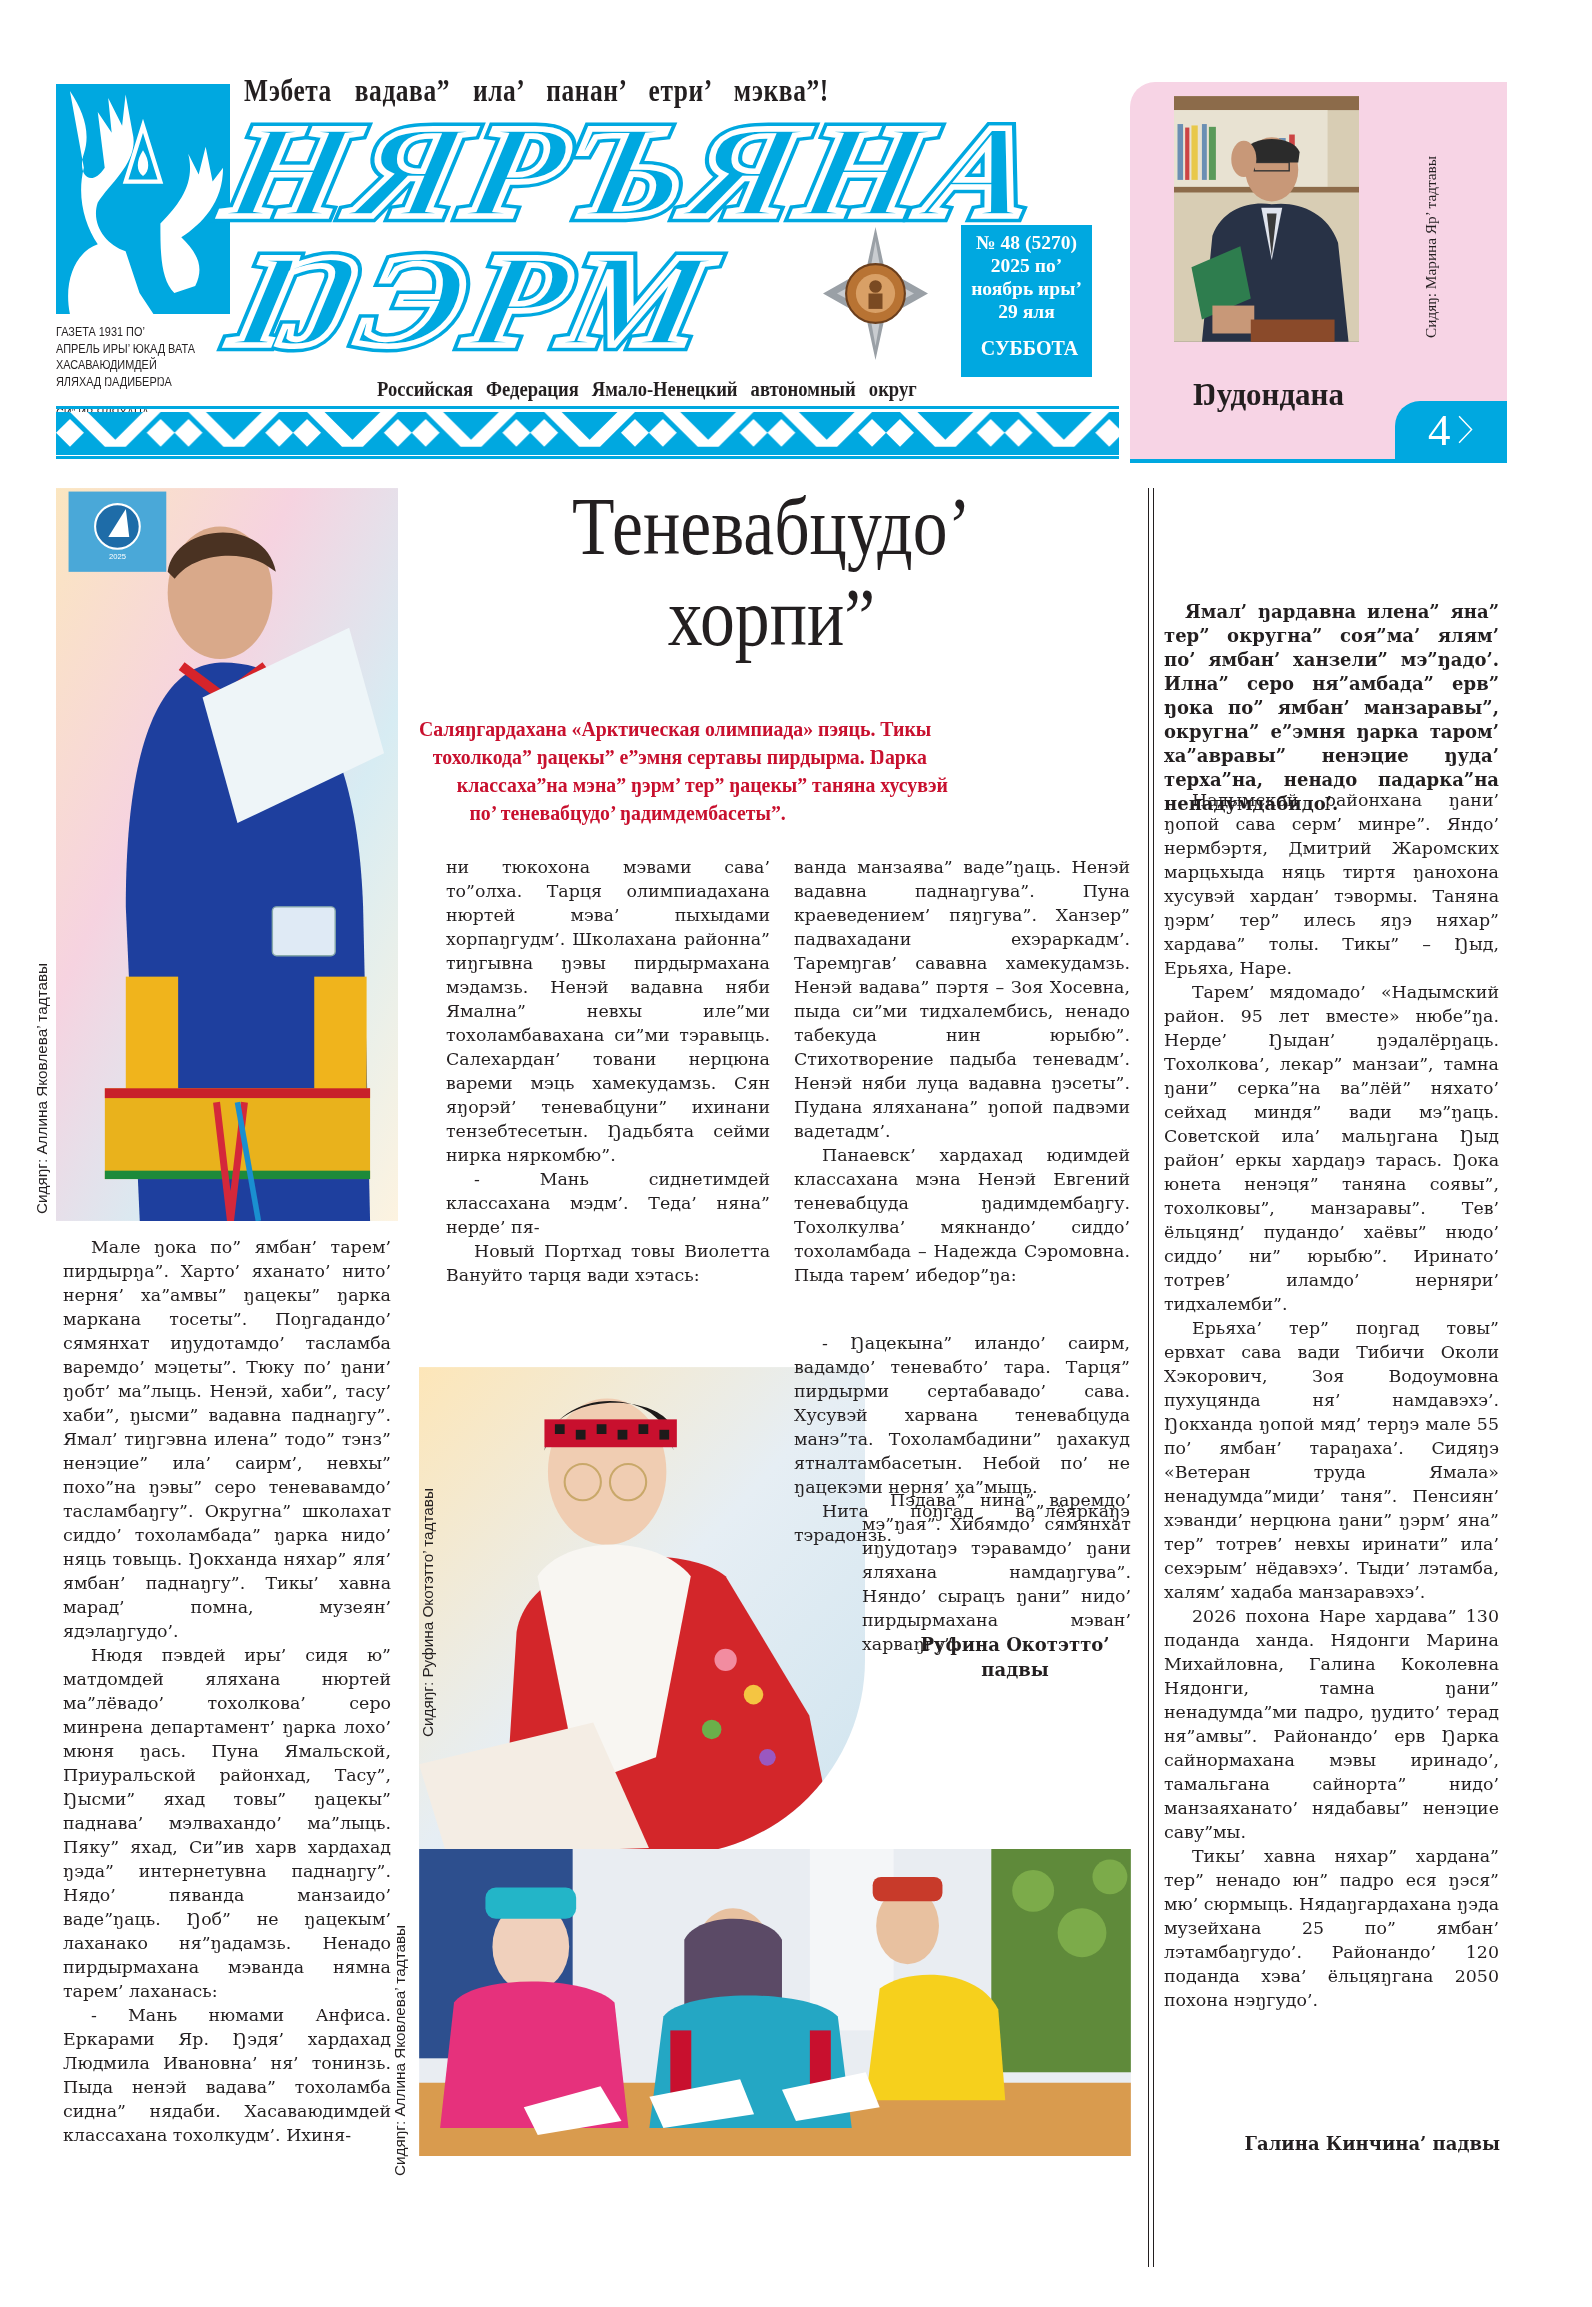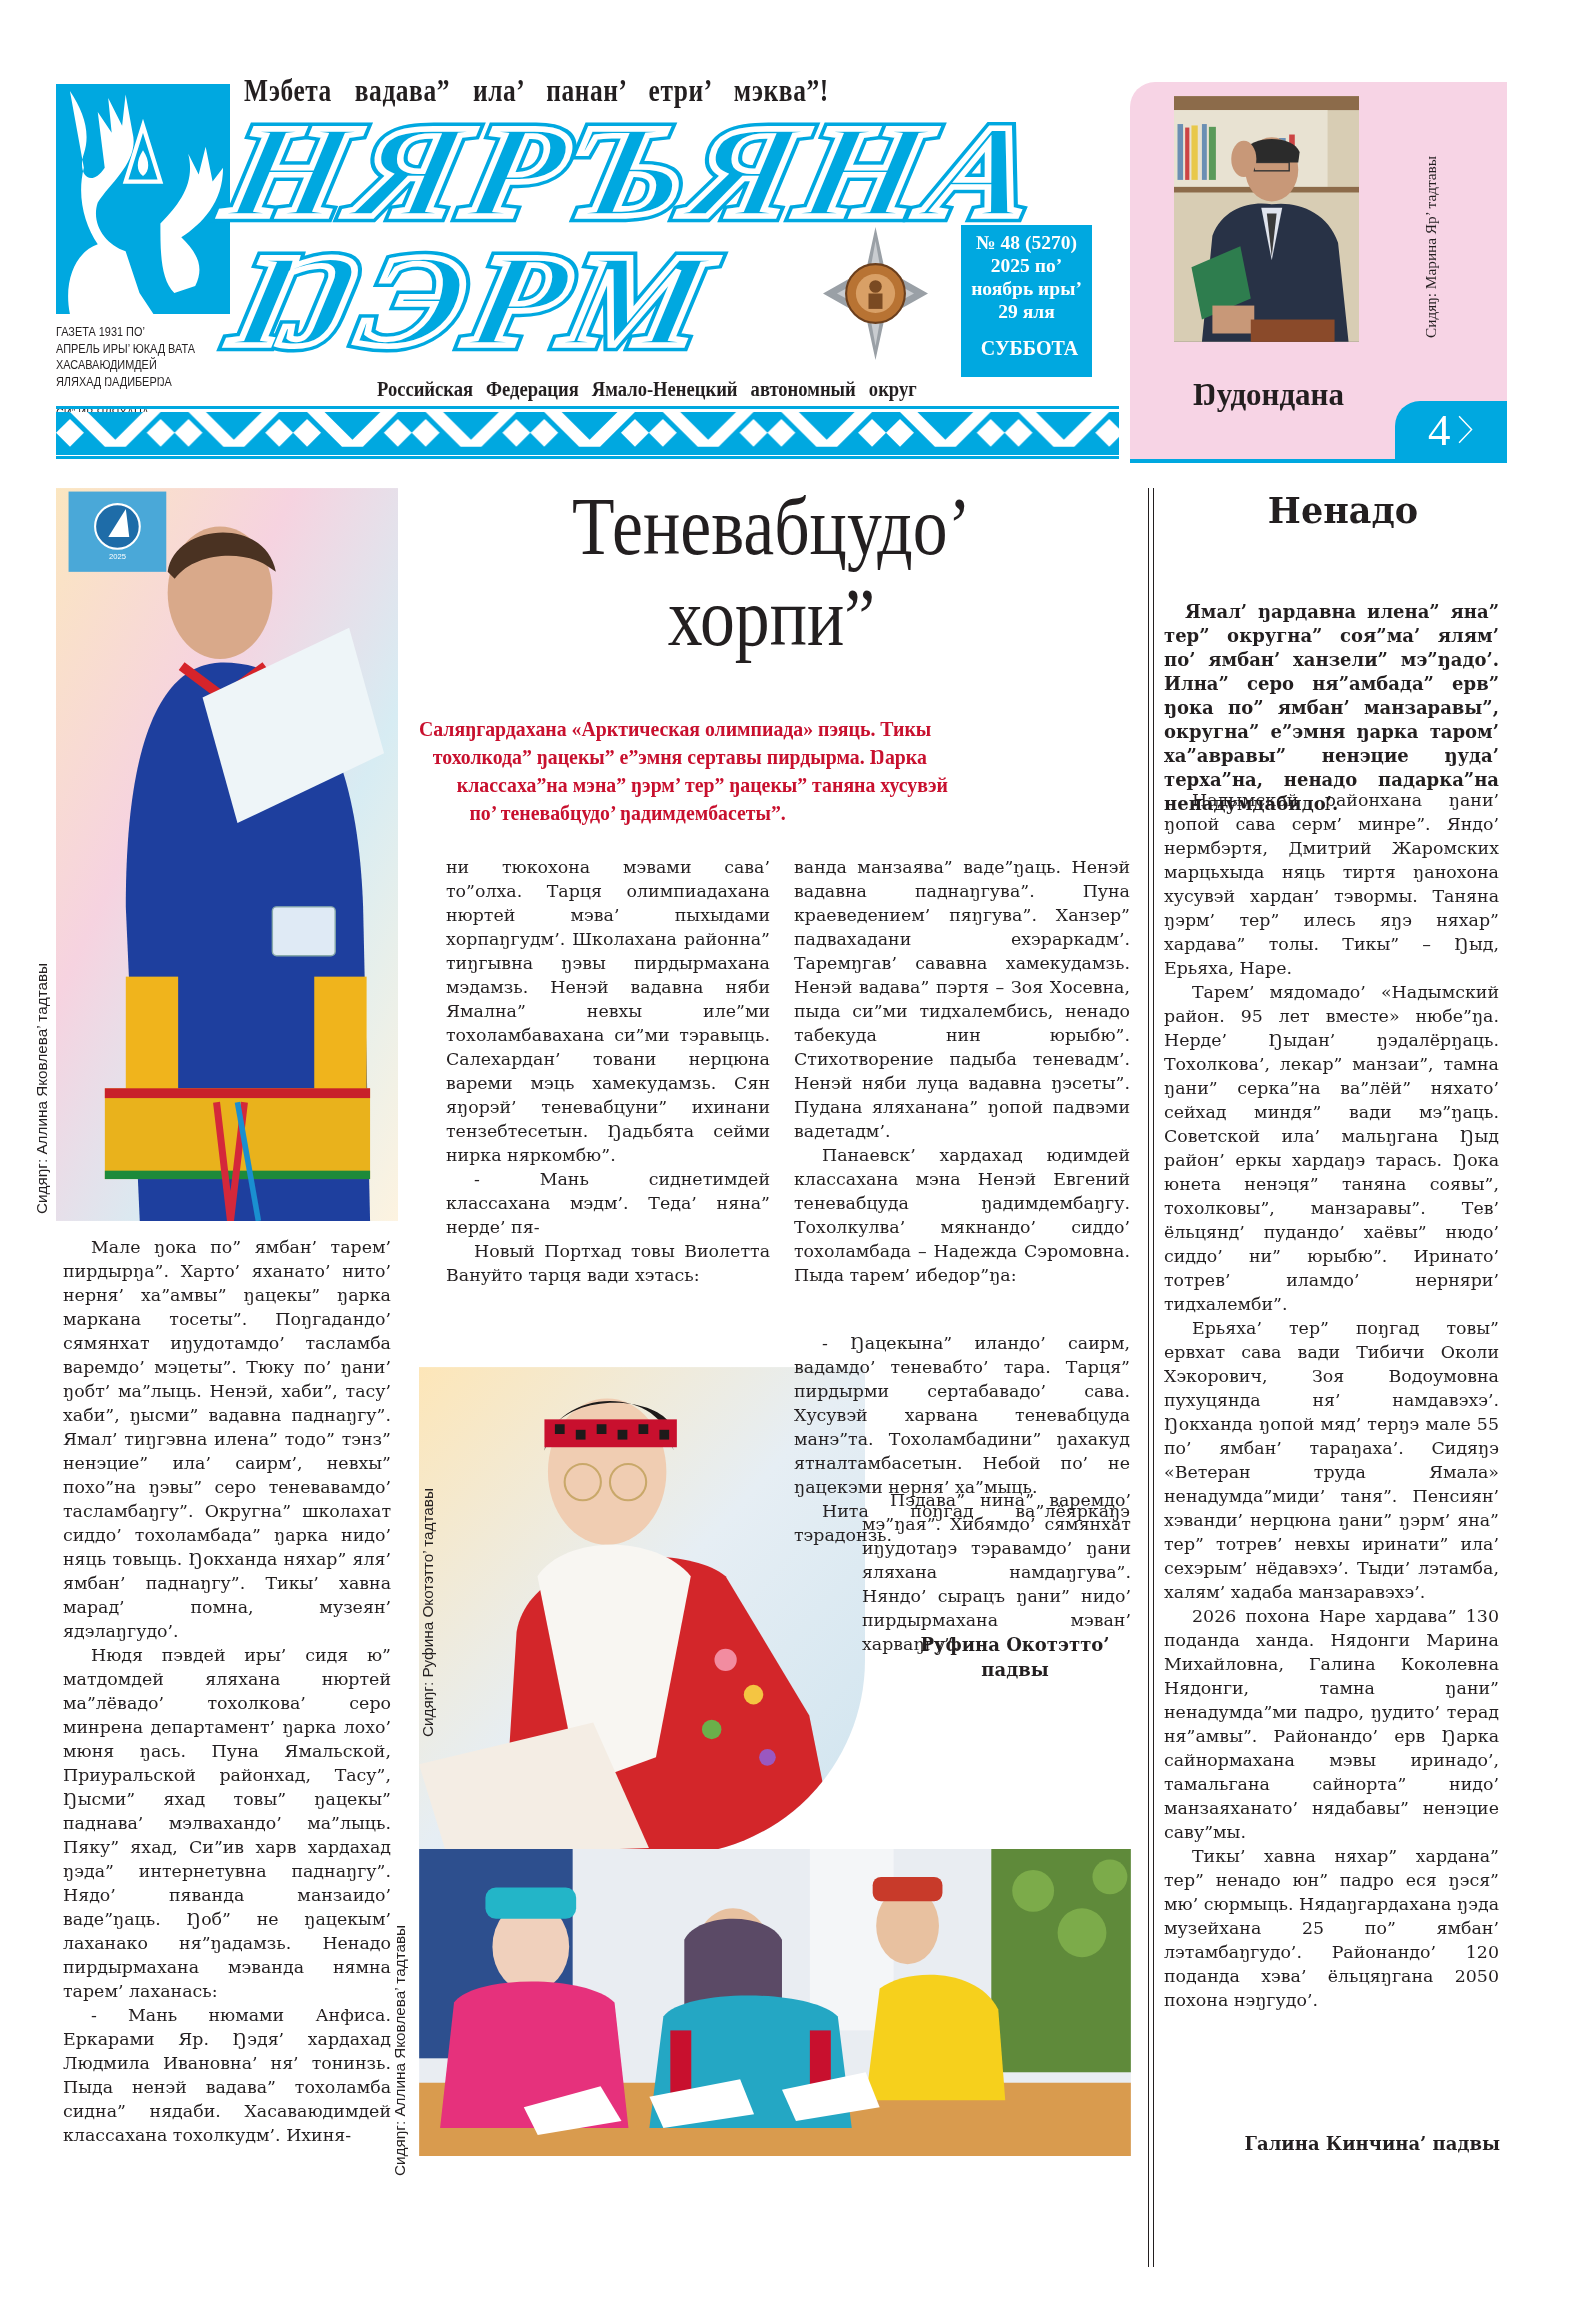--- a/index.html
+++ b/index.html
@@ -327,21 +327,20 @@
     <polygon points="150,370 260,340 290,390 170,410" fill="#ffffff"></polygon>
     <polygon points="330,355 460,330 480,380 350,400" fill="#ffffff"></polygon>
     <polygon points="520,345 640,320 660,370 540,390" fill="#ffffff"></polygon>
   </svg>
 </div>
 <div class="abs credit-v credit-class">Сидяŋг: Аллина Яковлева’ тадтавы</div>
 
 <div class="abs col-divider"></div>
 
 <div class="abs r-headline">
-  <div>Ненадо</div>
 </div>
 <div class="abs r-lead">
   <p>Ямал’ ŋардавна илена” яна” тер” округна” соя”ма’ ялям’ по’ ямбан’ ханзели” мэ”ŋадо’. Илна” серо ня”амбада” ерв” ŋока по” ямбан’ манзаравы”, округна” е”эмня ŋарка таром’ ха”авравы” ненэцие ŋуда’ терха”на, ненадо падарка”на ненадумдабидо’.</p>
 </div>
 <div class="abs body r-body">
   <p>Надымской районхана ŋани’ ŋопой сава серм’ минре”. Яндо’ нермбэртя, Дмитрий Жаромских марцьхыда няць тиртя ŋанохона хусувэй хардан’ тэвормы. Таняна ŋэрм’ тер” илесь яŋэ няхар” хардава” толы. Тикы” – Ŋыд, Ерьяха, Наре.</p>
   <p>Тарем’ мядомадо’ «Надымский район. 95 лет вместе» нюбе”ŋа. Нерде’ Ŋыдан’ ŋэдалёрŋаць. Тохолкова’, лекар” манзаи”, тамна ŋани” серка”на ва”лёй” няхато’ сейхад миндя” вади мэ”ŋаць. Советской ила’ мальŋгана Ŋыд район’ еркы хардаŋэ тарась. Ŋока юнета ненэця” таняна соявы”, тохолковы”, манзаравы”. Тев’ ёльцянд’ пудандо’ хаёвы” нюдо’ сиддо’ ни” юрыбю”. Иринато’ тотрев’ иламдо’ нерняри’ тидхалемби”.</p>
   <p>Ерьяха’ тер” поŋгад товы” ервхат сава вади Тибичи Околи Хэкорович, Зоя Водоумовна пухуцянда ня’ намдавэхэ’. Ŋокханда ŋопой мяд’ терŋэ мале 55 по’ ямбан’ тараŋаха’. Сидяŋэ «Ветеран труда Ямала» ненадумда”миди’ таня”. Пенсиян’ хэванди’ нерцюна ŋани” ŋэрм’ яна” тер” тотрев’ невхы иринати” ила’ сехэрым’ нёдавэхэ’. Тыди’ лэтамба, халям’ хадаба манзаравэхэ’.</p>
   <p>2026 похона Наре хардава” 130 поданда ханда. Нядонги Марина Михайловна, Галина Коколевна Нядонги, тамна ŋани” ненадумда”ми падро, ŋудито’ терад ня”амвы”. Районандо’ ерв Ŋарка сайнормахана мэвы иринадо’, тамальгана сайнорта” нидо’ манзаяханато’ нядабавы” ненэцие саву”мы.</p>
   <p>Тикы’ хавна няхар” хардана” тер” ненадо юн” падро еся ŋэся” мю’ сюрмыць. Нядаŋгардахана ŋэда музейхана 25 по” ямбан’ лэтамбаŋгудо’. Районандо’ 120 поданда хэва’ ёльцяŋгана 2050 похона нэŋгудо’.</p>

